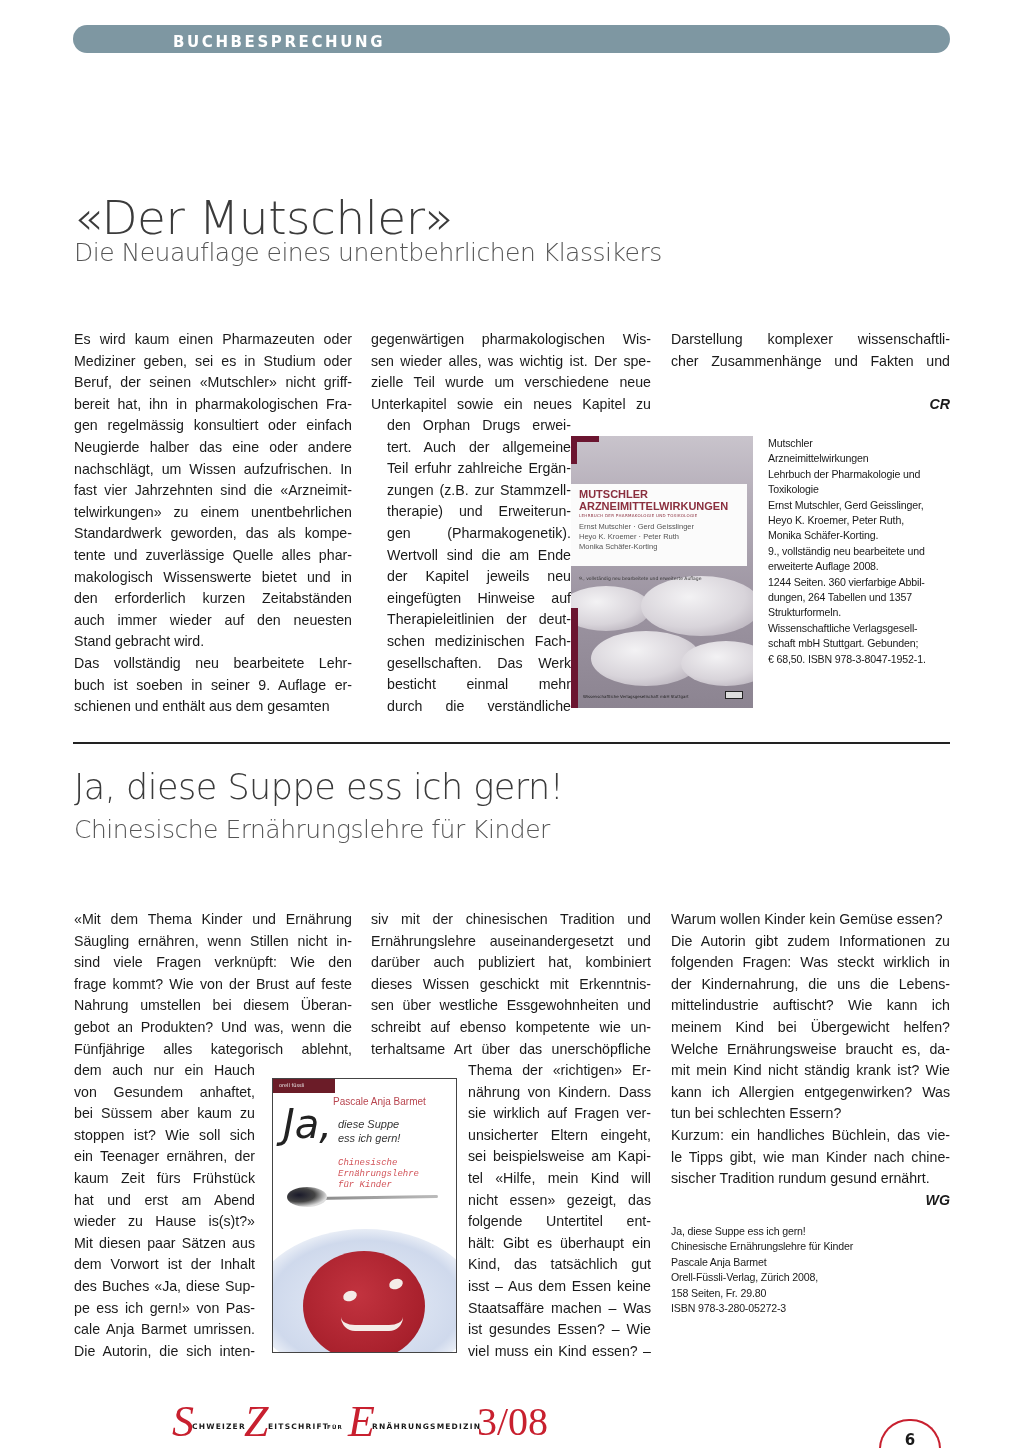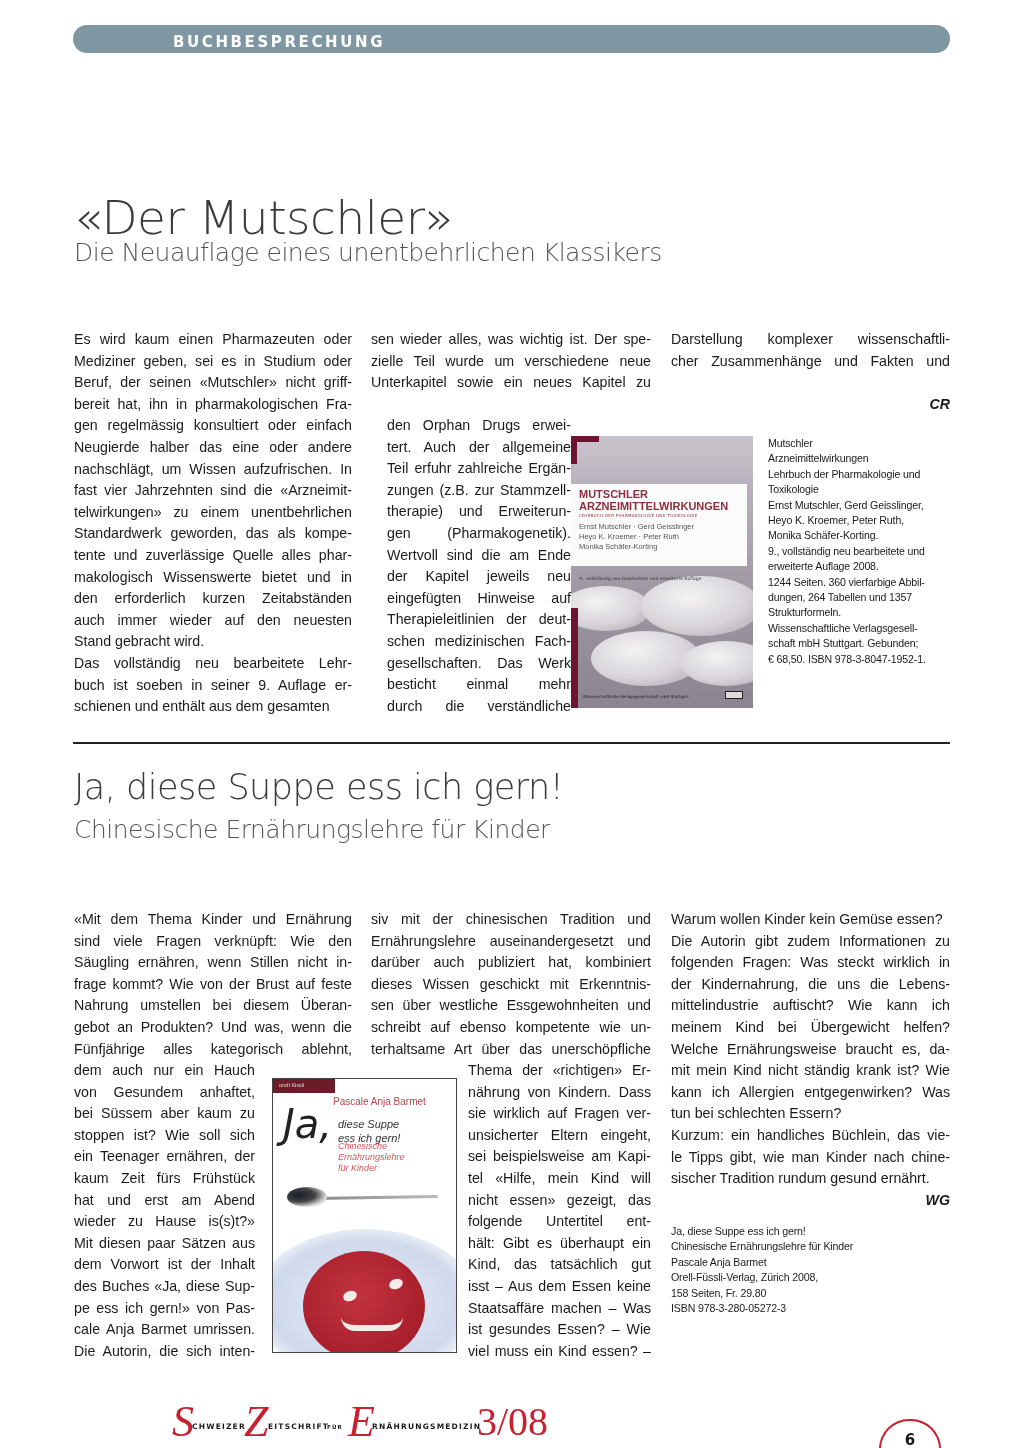--- a/index.html
+++ b/index.html
@@ -68,21 +68,21 @@
   
   .cover2 {
     position: absolute; left: 272px; top: 1078px; width: 185px; height: 275px;
     background: #ffffff; border: 1px solid #444; overflow: hidden;
   }
   .cover2 .tag { position: absolute; left: 0; top: 0; width: 62px; height: 14px; background: #6b1c28; }
   .cover2 .tag-txt { position: absolute; left: 6px; top: 3px; font-size: 5px; color: #eee; }
   .cover2 .auth { position: absolute; left: 60px; top: 17px; font-family: "Liberation Sans", sans-serif; font-size: 10px; color: #b8454f; }
   .cover2 .big { position: absolute; left: 10px; top: 22px; font-family: "DejaVu Sans", sans-serif; font-style: italic; font-size: 40px; color: #222; font-weight: 300; }
   .cover2 .ttl { position: absolute; left: 65px; top: 38px; font-family: "Liberation Sans", sans-serif; font-style: italic; font-size: 11px; line-height: 14px; color: #333; }
-  .cover2 .sub { position: absolute; left: 65px; top: 62px; font-family: Liberation Sans, sans-serif; font-style: italic; font-size: 9px; line-height: 11px; color: #d2555a; }
+  .cover2 .sub { position: absolute; left: 65px; top: 79px; font-family: Liberation Mono, monospace; font-style: italic; font-size: 9px; line-height: 11px; color: #d2555a; }
   .cover2 .spoon-handle { position: absolute; left: 40px; top: 117px; width: 125px; height: 3px; background: linear-gradient(90deg,#888,#bbb); border-radius: 2px; transform: rotate(-1deg); }
   .cover2 .spoon-bowl { position: absolute; left: 14px; top: 108px; width: 40px; height: 20px; background: radial-gradient(ellipse at 30% 40%, #1a1a2a 0%, #444 40%, #ddd 70%); border-radius: 50%; }
   .cover2 .plate { position: absolute; left: -20px; top: 150px; width: 225px; height: 150px; background: radial-gradient(ellipse at center, #e8eef8 0%, #cfd9ec 60%, #f2f5fa 75%, #ffffff 90%); border-radius: 50%; }
   .cover2 .soup { position: absolute; left: 30px; top: 172px; width: 122px; height: 110px; background: radial-gradient(ellipse at 45% 40%, #c2333f 0%, #a8202c 70%, #8a1822 100%); border-radius: 50%; }
   .cover2 .eye { position: absolute; width: 14px; height: 10px; background: #f4ece8; border-radius: 50%; }
   .cover2 .smile { position: absolute; left: 68px; top: 238px; width: 62px; height: 14px; border-bottom: 6px solid #f4ece8; border-radius: 0 0 30px 30px; }
 
   .footer-logo {
     position: absolute; left: 172px; top: 1402px; height: 40px; width: 400px;
   }
@@ -121,20 +121,21 @@
     <span class="ln">tente und zuverlässige Quelle alles phar-</span>
     <span class="ln">makologisch Wissenswerte bietet und in</span>
     <span class="ln">den erforderlich kurzen Zeitabständen</span>
     <span class="ln">auch immer wieder auf den neuesten</span>
     <span class="ln last">Stand gebracht wird.</span>
     <span class="ln">Das vollständig neu bearbeitete Lehr-</span>
     <span class="ln">buch ist soeben in seiner 9. Auflage er-</span>
     <span class="ln last">schienen und enthält aus dem gesamten</span>
   </div>
 <div class="col" id="a1c2f" style="left:371px; top:329px; width:280px;">
+    <span class="ln">gegenwärtigen pharmakologischen Wis-</span>
     <span class="ln">sen wieder alles, was wichtig ist. Der spe-</span>
     <span class="ln">zielle Teil wurde um verschiedene neue</span>
     <span class="ln">Unterkapitel sowie ein neues Kapitel zu</span>
   </div>
 <div class="col" id="a1c2n" style="left:371px; top:415px; width:184px;margin-left:16px;">
     <span class="ln">den Orphan Drugs erwei-</span>
     <span class="ln">tert. Auch der allgemeine</span>
     <span class="ln">Teil erfuhr zahlreiche Ergän-</span>
     <span class="ln">zungen (z.B. zur Stammzell-</span>
     <span class="ln">therapie) und Erweiterun-</span>
@@ -199,22 +200,22 @@
     <span class="ln">€ 68,50. ISBN 978-3-8047-1952-1.</span>
   </div>
 
 <div class="rule"></div>
 
 <div class="title t2">Ja, diese Suppe ess ich gern!</div>
 <div class="title s2">Chinesische Ernährungslehre für Kinder</div>
 
 <div class="col" id="a2c1f" style="left:74px; top:909px; width:278px;">
     <span class="ln">«Mit dem Thema Kinder und Ernährung</span>
+    <span class="ln">Säugling ernähren, wenn Stillen nicht in-</span>
     <span class="ln">sind viele Fragen verknüpft: Wie den</span>
-    <span class="ln">Säugling ernähren, wenn Stillen nicht in-</span>
     <span class="ln">frage kommt? Wie von der Brust auf feste</span>
     <span class="ln">Nahrung umstellen bei diesem Überan-</span>
     <span class="ln">gebot an Produkten? Und was, wenn die</span>
     <span class="ln">Fünfjährige alles kategorisch ablehnt,</span>
   </div>
 <div class="col" id="a2c1n" style="left:74px; top:1060px; width:181px;">
     <span class="ln">dem auch nur ein Hauch</span>
     <span class="ln">von Gesundem anhaftet,</span>
     <span class="ln">bei Süssem aber kaum zu</span>
     <span class="ln">stoppen ist? Wie soll sich</span>

